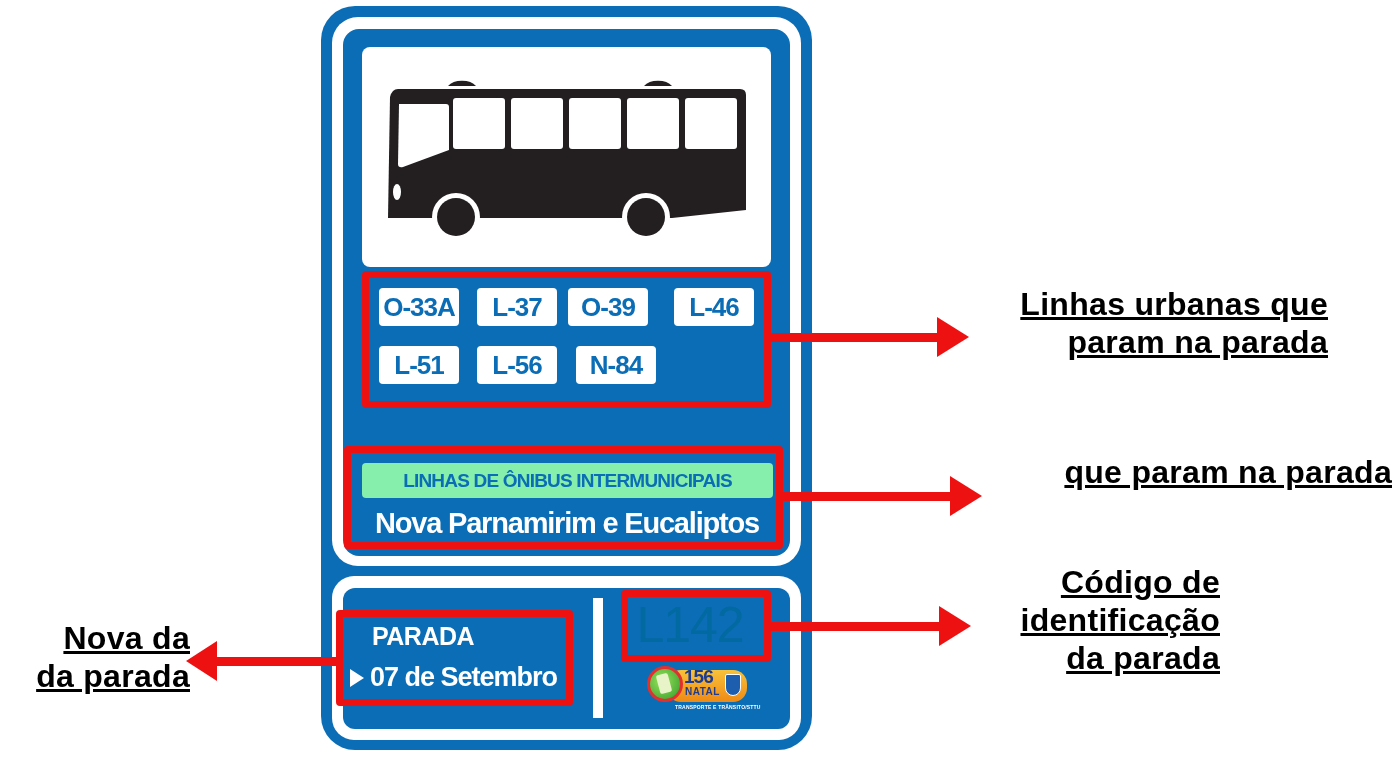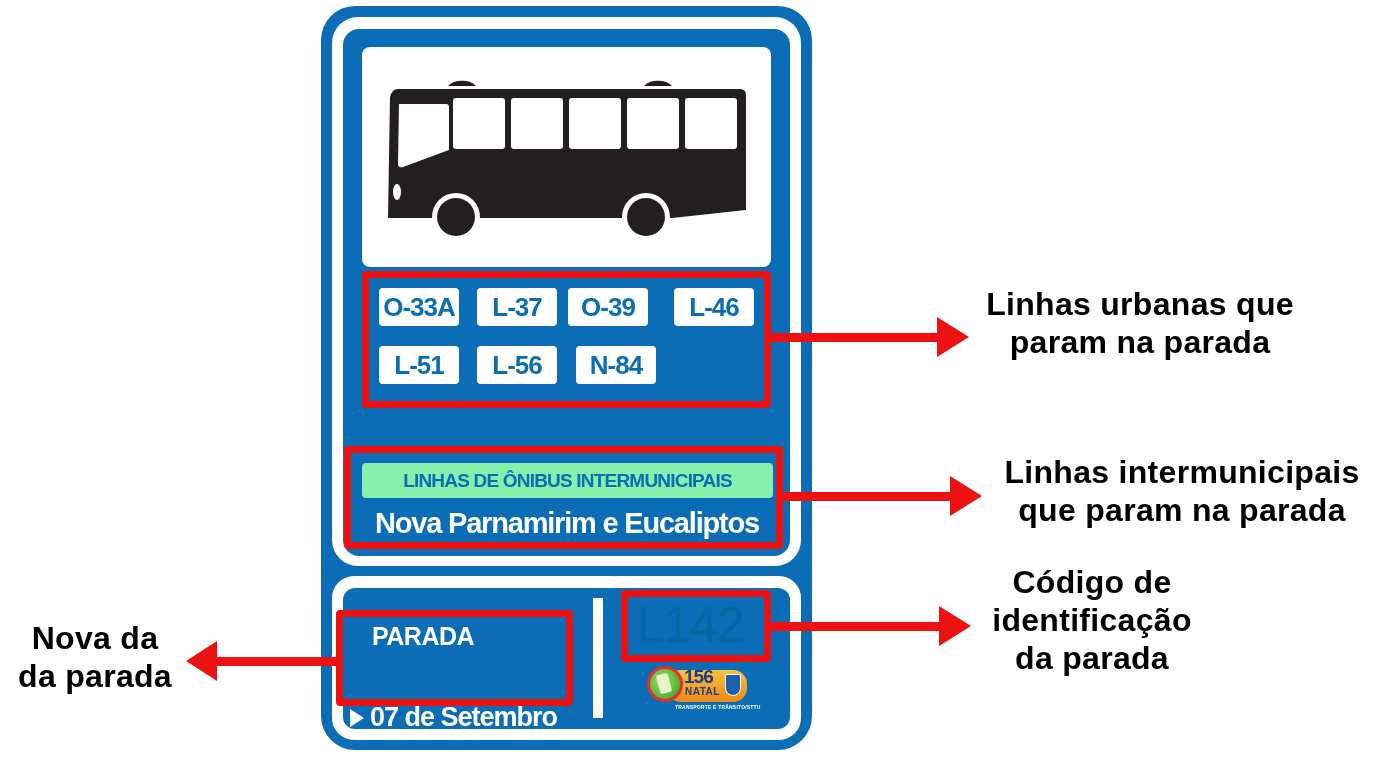--- a/index.html
+++ b/index.html
@@ -40,21 +40,21 @@
     color: #0b6db5; font-weight: bold; font-size: 19px; letter-spacing: -0.8px;
     display: flex; align-items: center; justify-content: center;
   }
   .inter-names {
     left: 352px; top: 503px; width: 430px; height: 40px;
     color: #fff; font-weight: bold; font-size: 29px; letter-spacing: -1.2px;
     display: flex; align-items: center; justify-content: center; text-align: right;
   }
 
   .stop-label { left: 372px; top: 622px; color: #fff; font-weight: bold; font-size: 25px; letter-spacing: -0.5px; }
-  .stop-name { left: 350px; top: 662px; color: #fff; font-weight: bold; font-size: 27px; letter-spacing: -1px; display: flex; align-items: center; white-space: nowrap; margin-top: 40px; }
+  .stop-name { left: 350px; top: 662px; color: #fff; font-weight: bold; font-size: 27px; letter-spacing: -1px; display: flex; align-items: center; white-space: nowrap; }
   .tri { width: 0; height: 0; border-top: 9px solid transparent; border-bottom: 9px solid transparent; border-left: 14px solid #fff; margin-right: 6px; }
 
   .code-text {
     left: 628px; top: 595px; width: 124px; height: 60px;
     color: #0369a1; font-weight: normal; font-size: 50px; letter-spacing: -1px;
     display: flex; align-items: center; justify-content: center;
   }
 
   
   .logo { left: 647px; top: 666px; width: 104px; height: 48px; }
@@ -64,21 +64,21 @@
   .logo-num { left: 37px; top: 1px; color: #1d3c8f; font-weight: bold; font-size: 19px; line-height: 19px; letter-spacing: -1px; }
   .logo-city { left: 38px; top: 20px; color: #1d3c8f; font-weight: bold; font-size: 10px; line-height: 11px; letter-spacing: 0.5px; }
   .logo-shield { left: 78px; top: 8px; width: 16px; height: 22px; background: #1d5fae; border-radius: 2px 2px 8px 8px; border: 1px solid #fff; }
   .logo-sub { left: 28px; top: 38px; color: #fff; font-weight: bold; font-size: 5px; letter-spacing: 0.2px; white-space: nowrap; }
 
   
   .shaft { background: #ee1111; height: 9px; }
   .head-right { width: 0; height: 0; border-top: 20px solid transparent; border-bottom: 20px solid transparent; border-left: 32px solid #ee1111; }
   .head-left { width: 0; height: 0; border-top: 20px solid transparent; border-bottom: 20px solid transparent; border-right: 31px solid #ee1111; }
 
-  .callout { color: #000; font-weight: bold; font-size: 32px; line-height: 38px; text-align: center; letter-spacing: 0.3px; white-space: nowrap; }
+  .callout { color: #000; font-weight: bold; font-size: 32px; line-height: 38px; text-align: right; letter-spacing: 0.3px; white-space: nowrap; text-decoration: underline; }
 </style>
 </head>
 <body>
 
 <div class="abs sign-outer"></div>
 <div class="abs frame-top"></div>
 <div class="abs panel-top"></div>
 
 <div class="abs pict-box">
   <svg width="409" height="220" viewBox="0 0 409 220" style="position:absolute;left:0;top:0">
@@ -152,21 +152,20 @@
 <div class="abs head-right" style="left:939px;top:606px"></div>
 
 <div class="abs shaft" style="left:214px;top:657px;width:122px"></div>
 <div class="abs head-left" style="left:186px;top:641px"></div>
 
 <div class="abs callout" style="left:952px;top:285px;width:376px">
   <div>Linhas urbanas que</div>
   <div>param na parada</div>
 </div>
 <div class="abs callout" style="left:972px;top:453px;width:420px">
-  <div>Linhas intermunicipais</div>
   <div>que param na parada</div>
 </div>
 <div class="abs callout" style="left:964px;top:563px;width:256px">
   <div>Código de</div>
   <div>identificação</div>
   <div>da parada</div>
 </div>
 <div class="abs callout" style="left:0px;top:619px;width:190px">
   <div>Nova da</div>
   <div>da parada</div>

